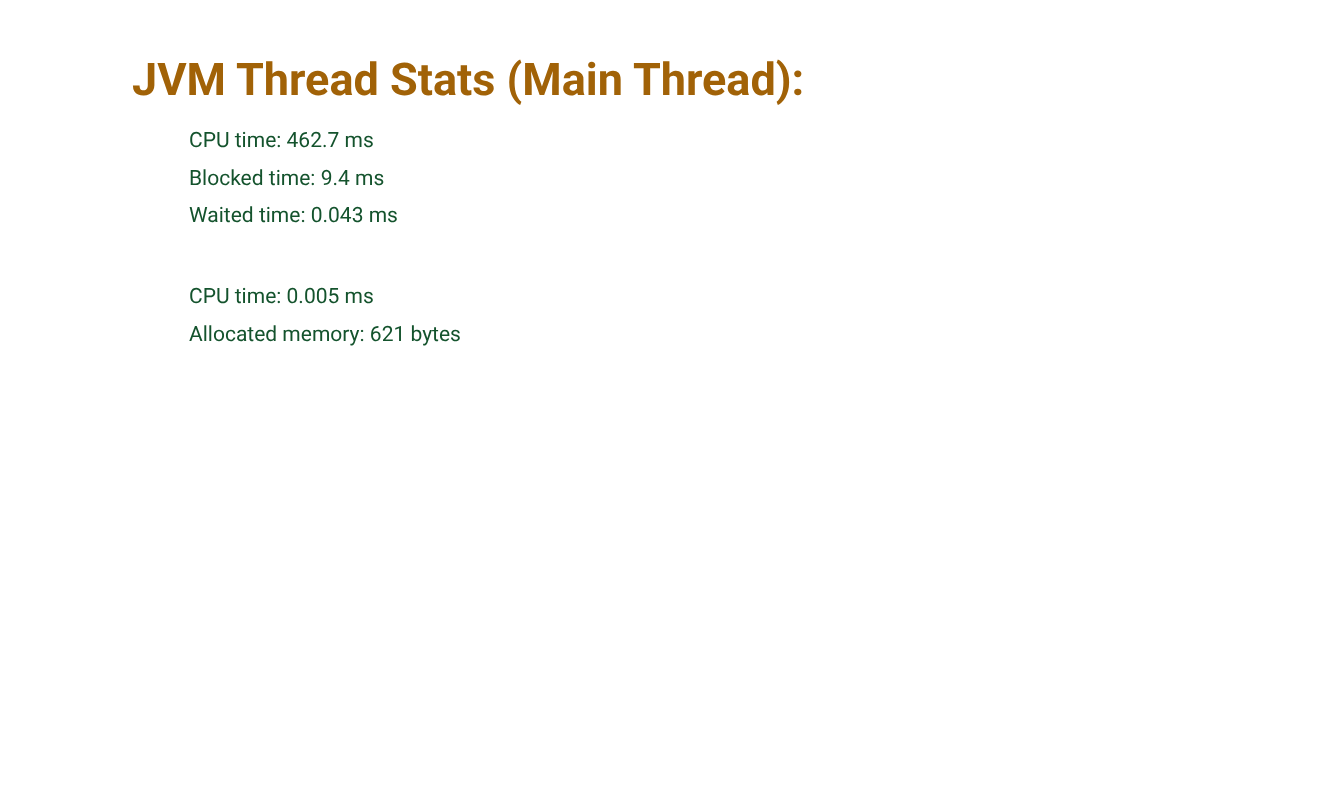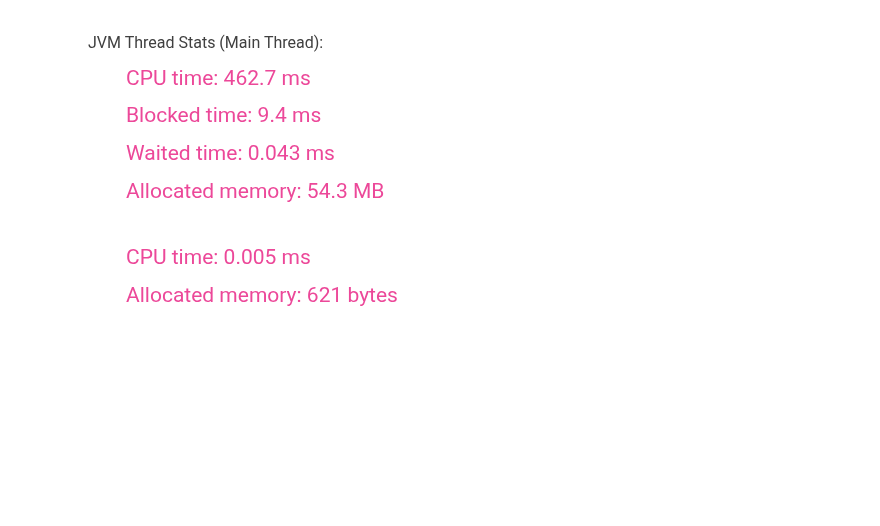--- a/index.html
+++ b/index.html
@@ -12,31 +12,31 @@
       background: #ffffff;
       padding: 30px 0 0 88px;
       color: #212529;
       font-size: 21px;
       line-height: 1.6;
     }
     .stats-section {
       margin-bottom: 28px;
     }
     .stats-heading {
-      font-weight: 400;
-      font-size: 16px;
-      color: #404040;
+      font-weight: 700;
+      font-size: 30px;
+      color: #a16207;
       margin-bottom: 4px;
     }
     .stats-list {
       padding-left: 38px;
     }
     .stat-row {
-      font-size: 21px;
-      color: #ec4899;
+      font-size: 14px;
+      color: #14532d;
       line-height: 1.8;
       font-weight: 400;
     }
     .stat-label {
       display: inline;
     }
     .stat-value {
       display: inline;
     }
   </style>
@@ -48,23 +48,20 @@
   <div class="stats-list">
     <div class="stat-row">
       <span class="stat-label">CPU time: </span><span class="stat-value">462.7 ms</span>
     </div>
     <div class="stat-row">
       <span class="stat-label">Blocked time: </span><span class="stat-value">9.4 ms</span>
     </div>
     <div class="stat-row">
       <span class="stat-label">Waited time: </span><span class="stat-value">0.043 ms</span>
     </div>
-    <div class="stat-row">
-      <span class="stat-label">Allocated memory: </span><span class="stat-value">54.3 MB</span>
-    </div>
   </div>
 </div>
 
 <div class="stats-section">
   <div class="stats-list">
     <div class="stat-row">
       <span class="stat-label">CPU time: </span><span class="stat-value">0.005 ms</span>
     </div>
     <div class="stat-row">
       <span class="stat-label">Allocated memory: </span><span class="stat-value">621 bytes</span>

